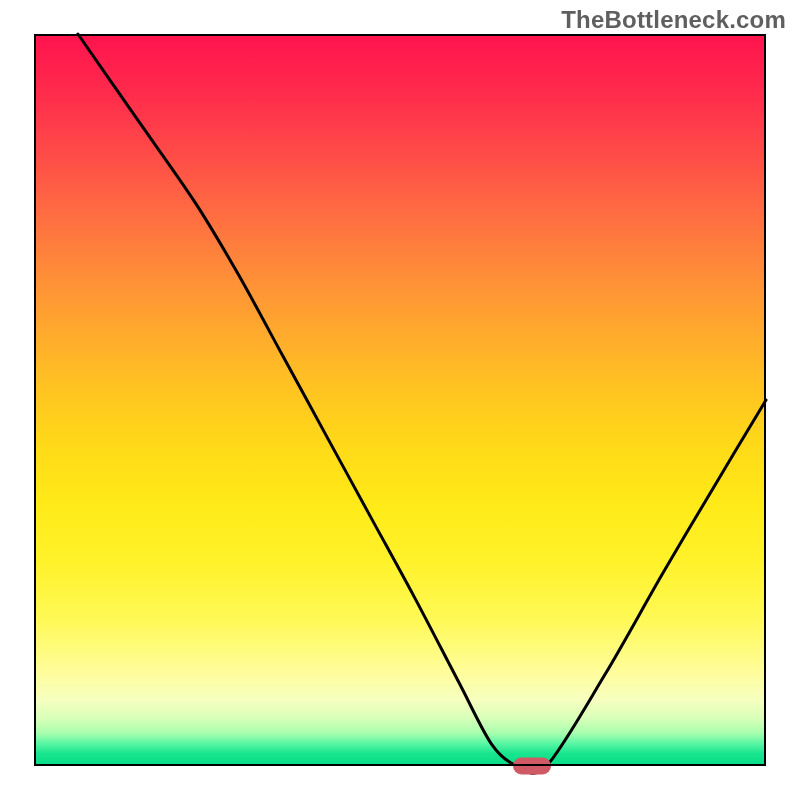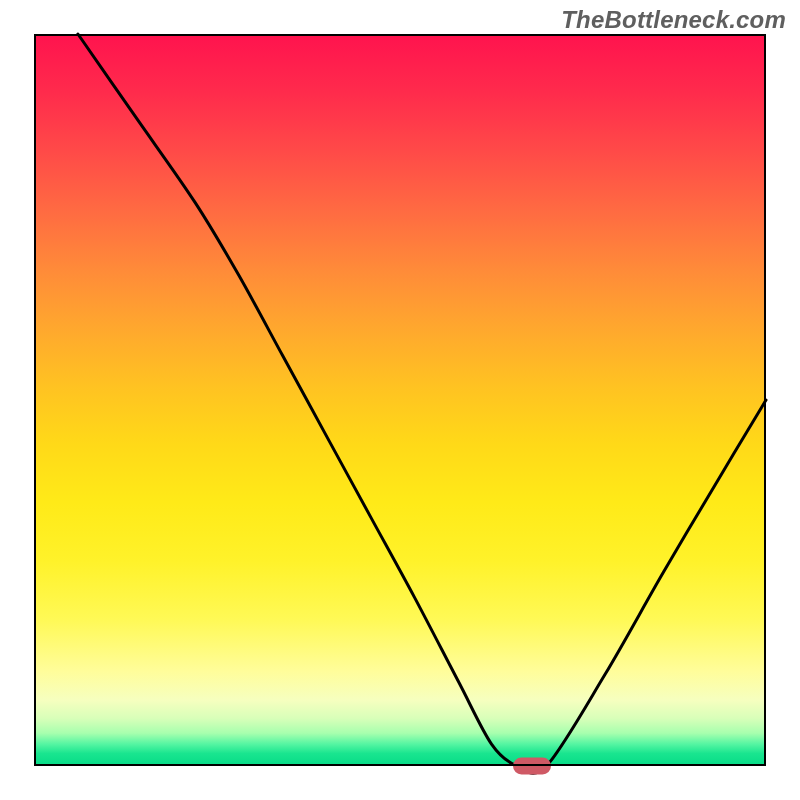--- a/index.html
+++ b/index.html
@@ -7,21 +7,20 @@
     padding: 0;
     width: 800px;
     height: 800px;
     background: #ffffff;
     font-family: Arial, Helvetica, sans-serif;
   }
   .canvas {
     position: relative;
     width: 800px;
     height: 800px;
-    font-style: italic;
   }
   .watermark {
     position: absolute;
     top: 6px;
     right: 14px;
     font-size: 24px;
     font-weight: 600;
     color: #5f5f5f;
     letter-spacing: 0.2px;
     z-index: 40;

